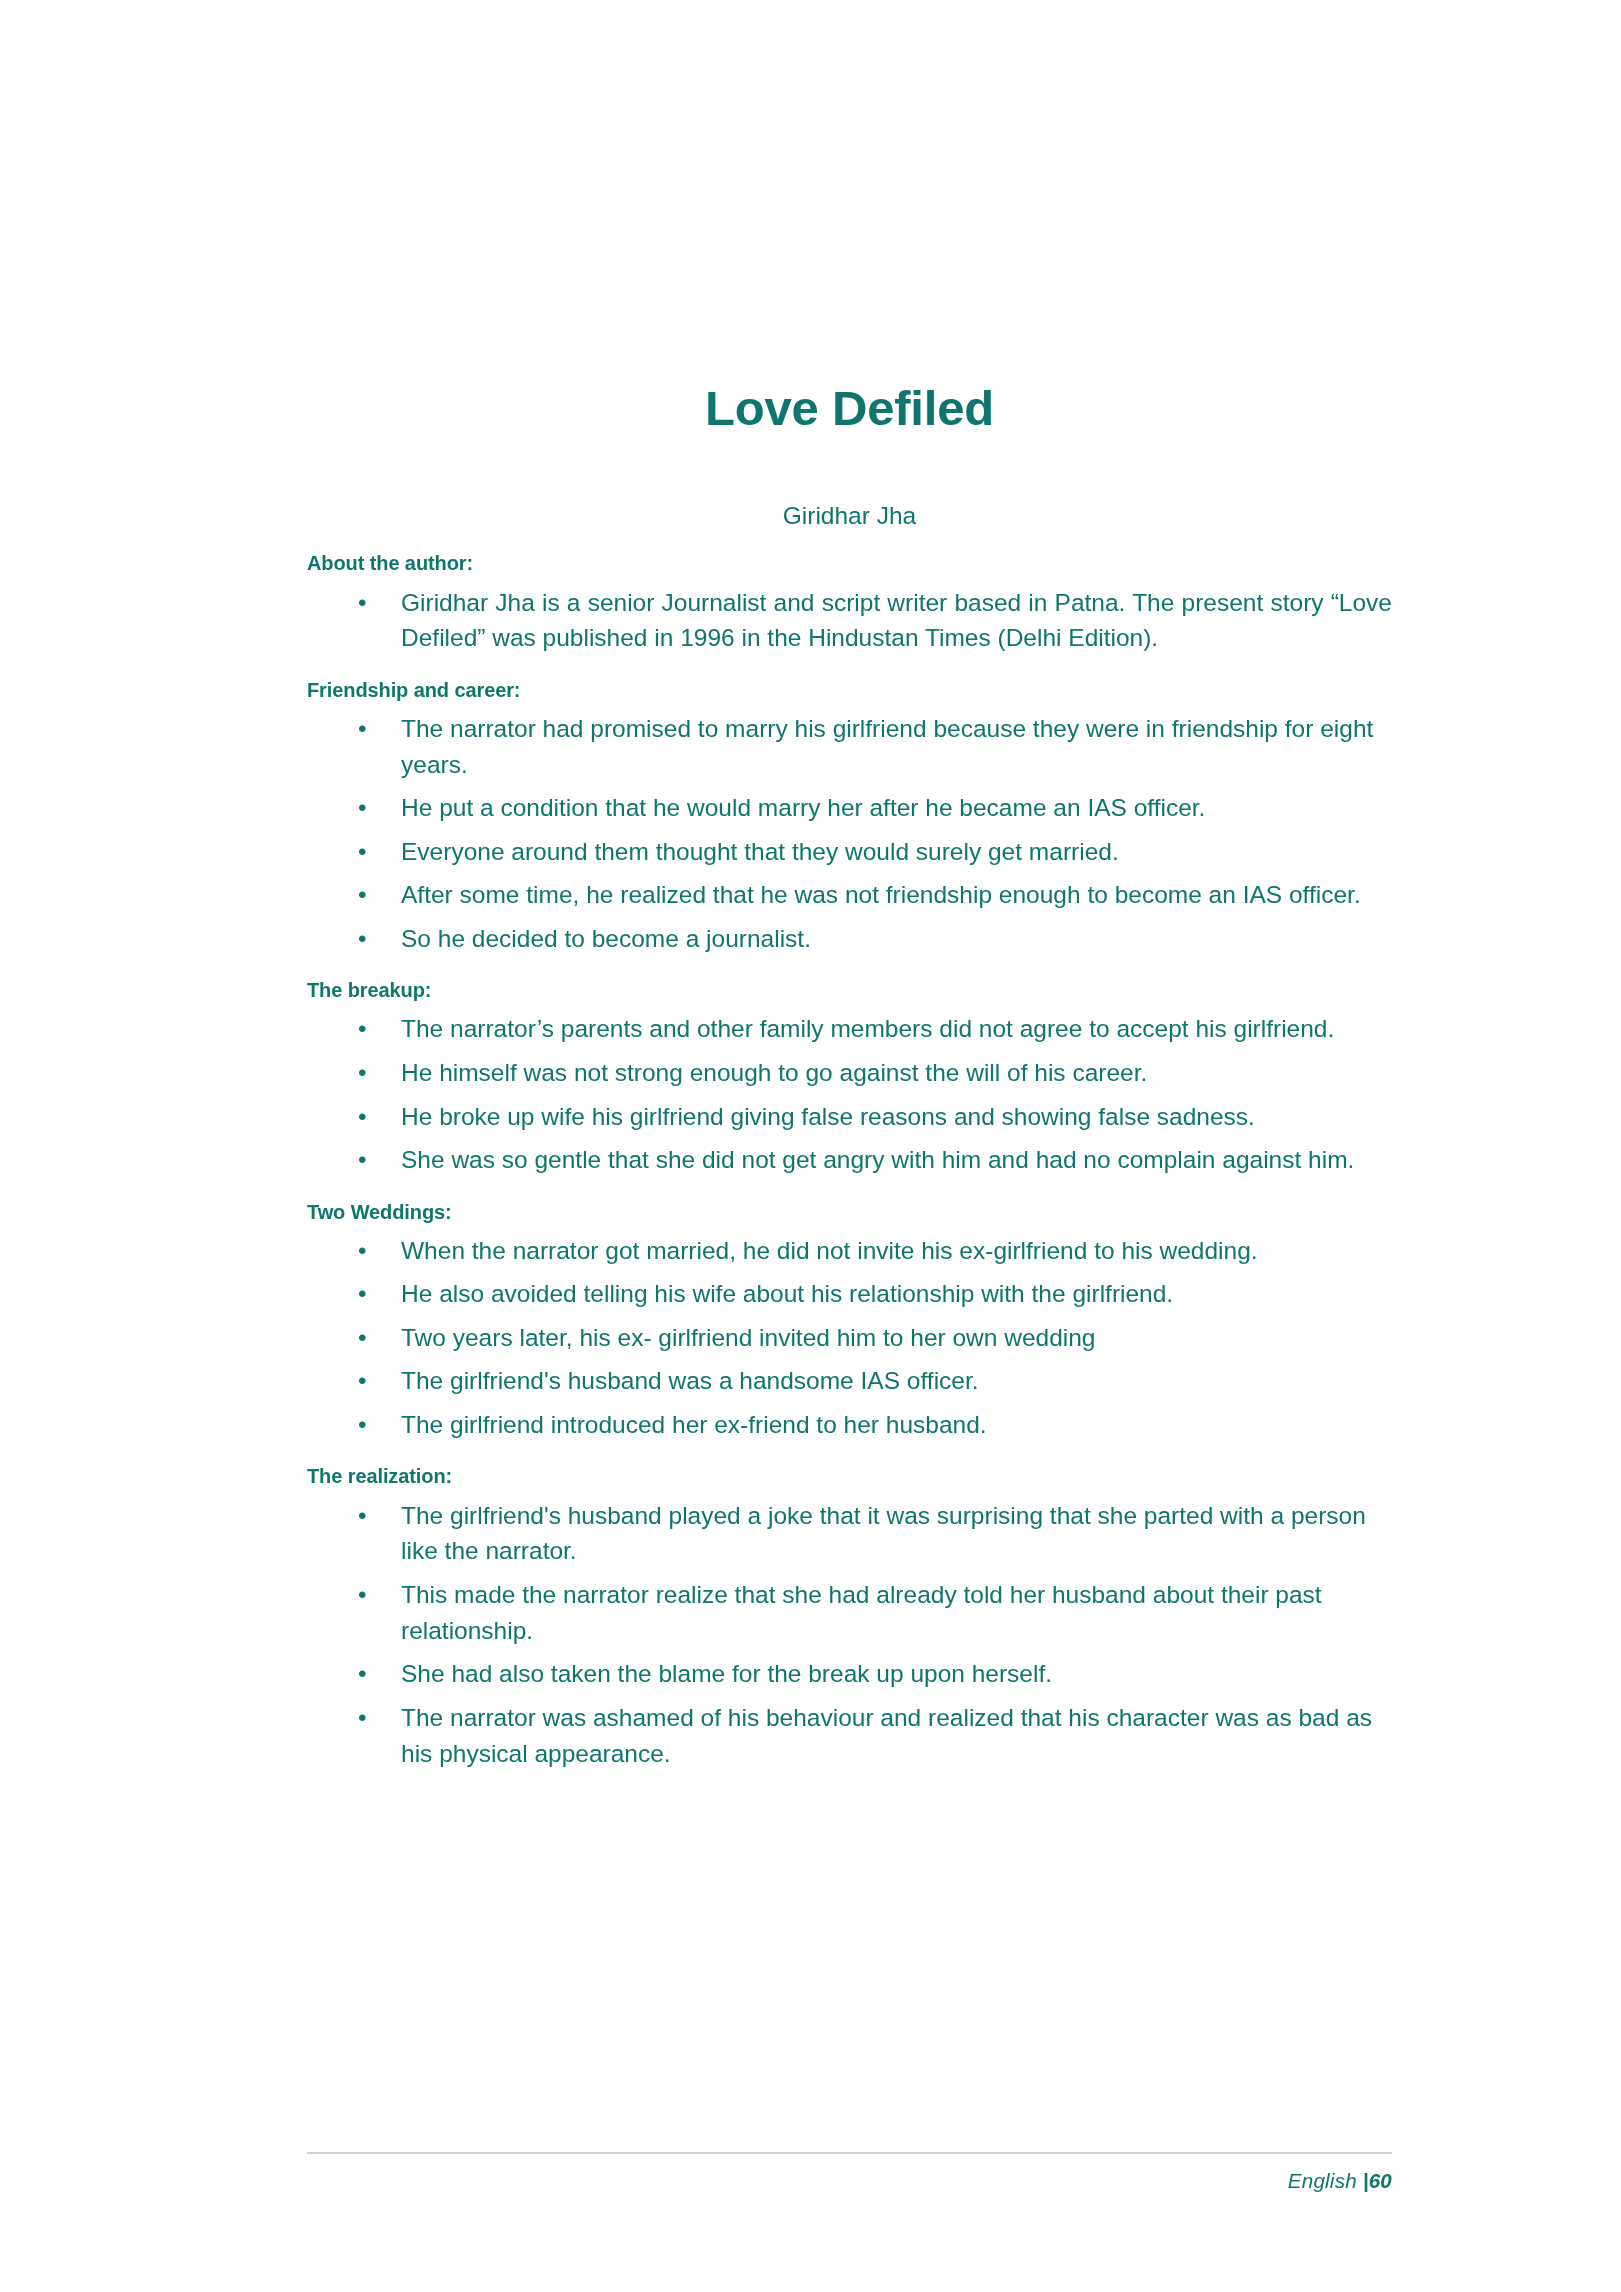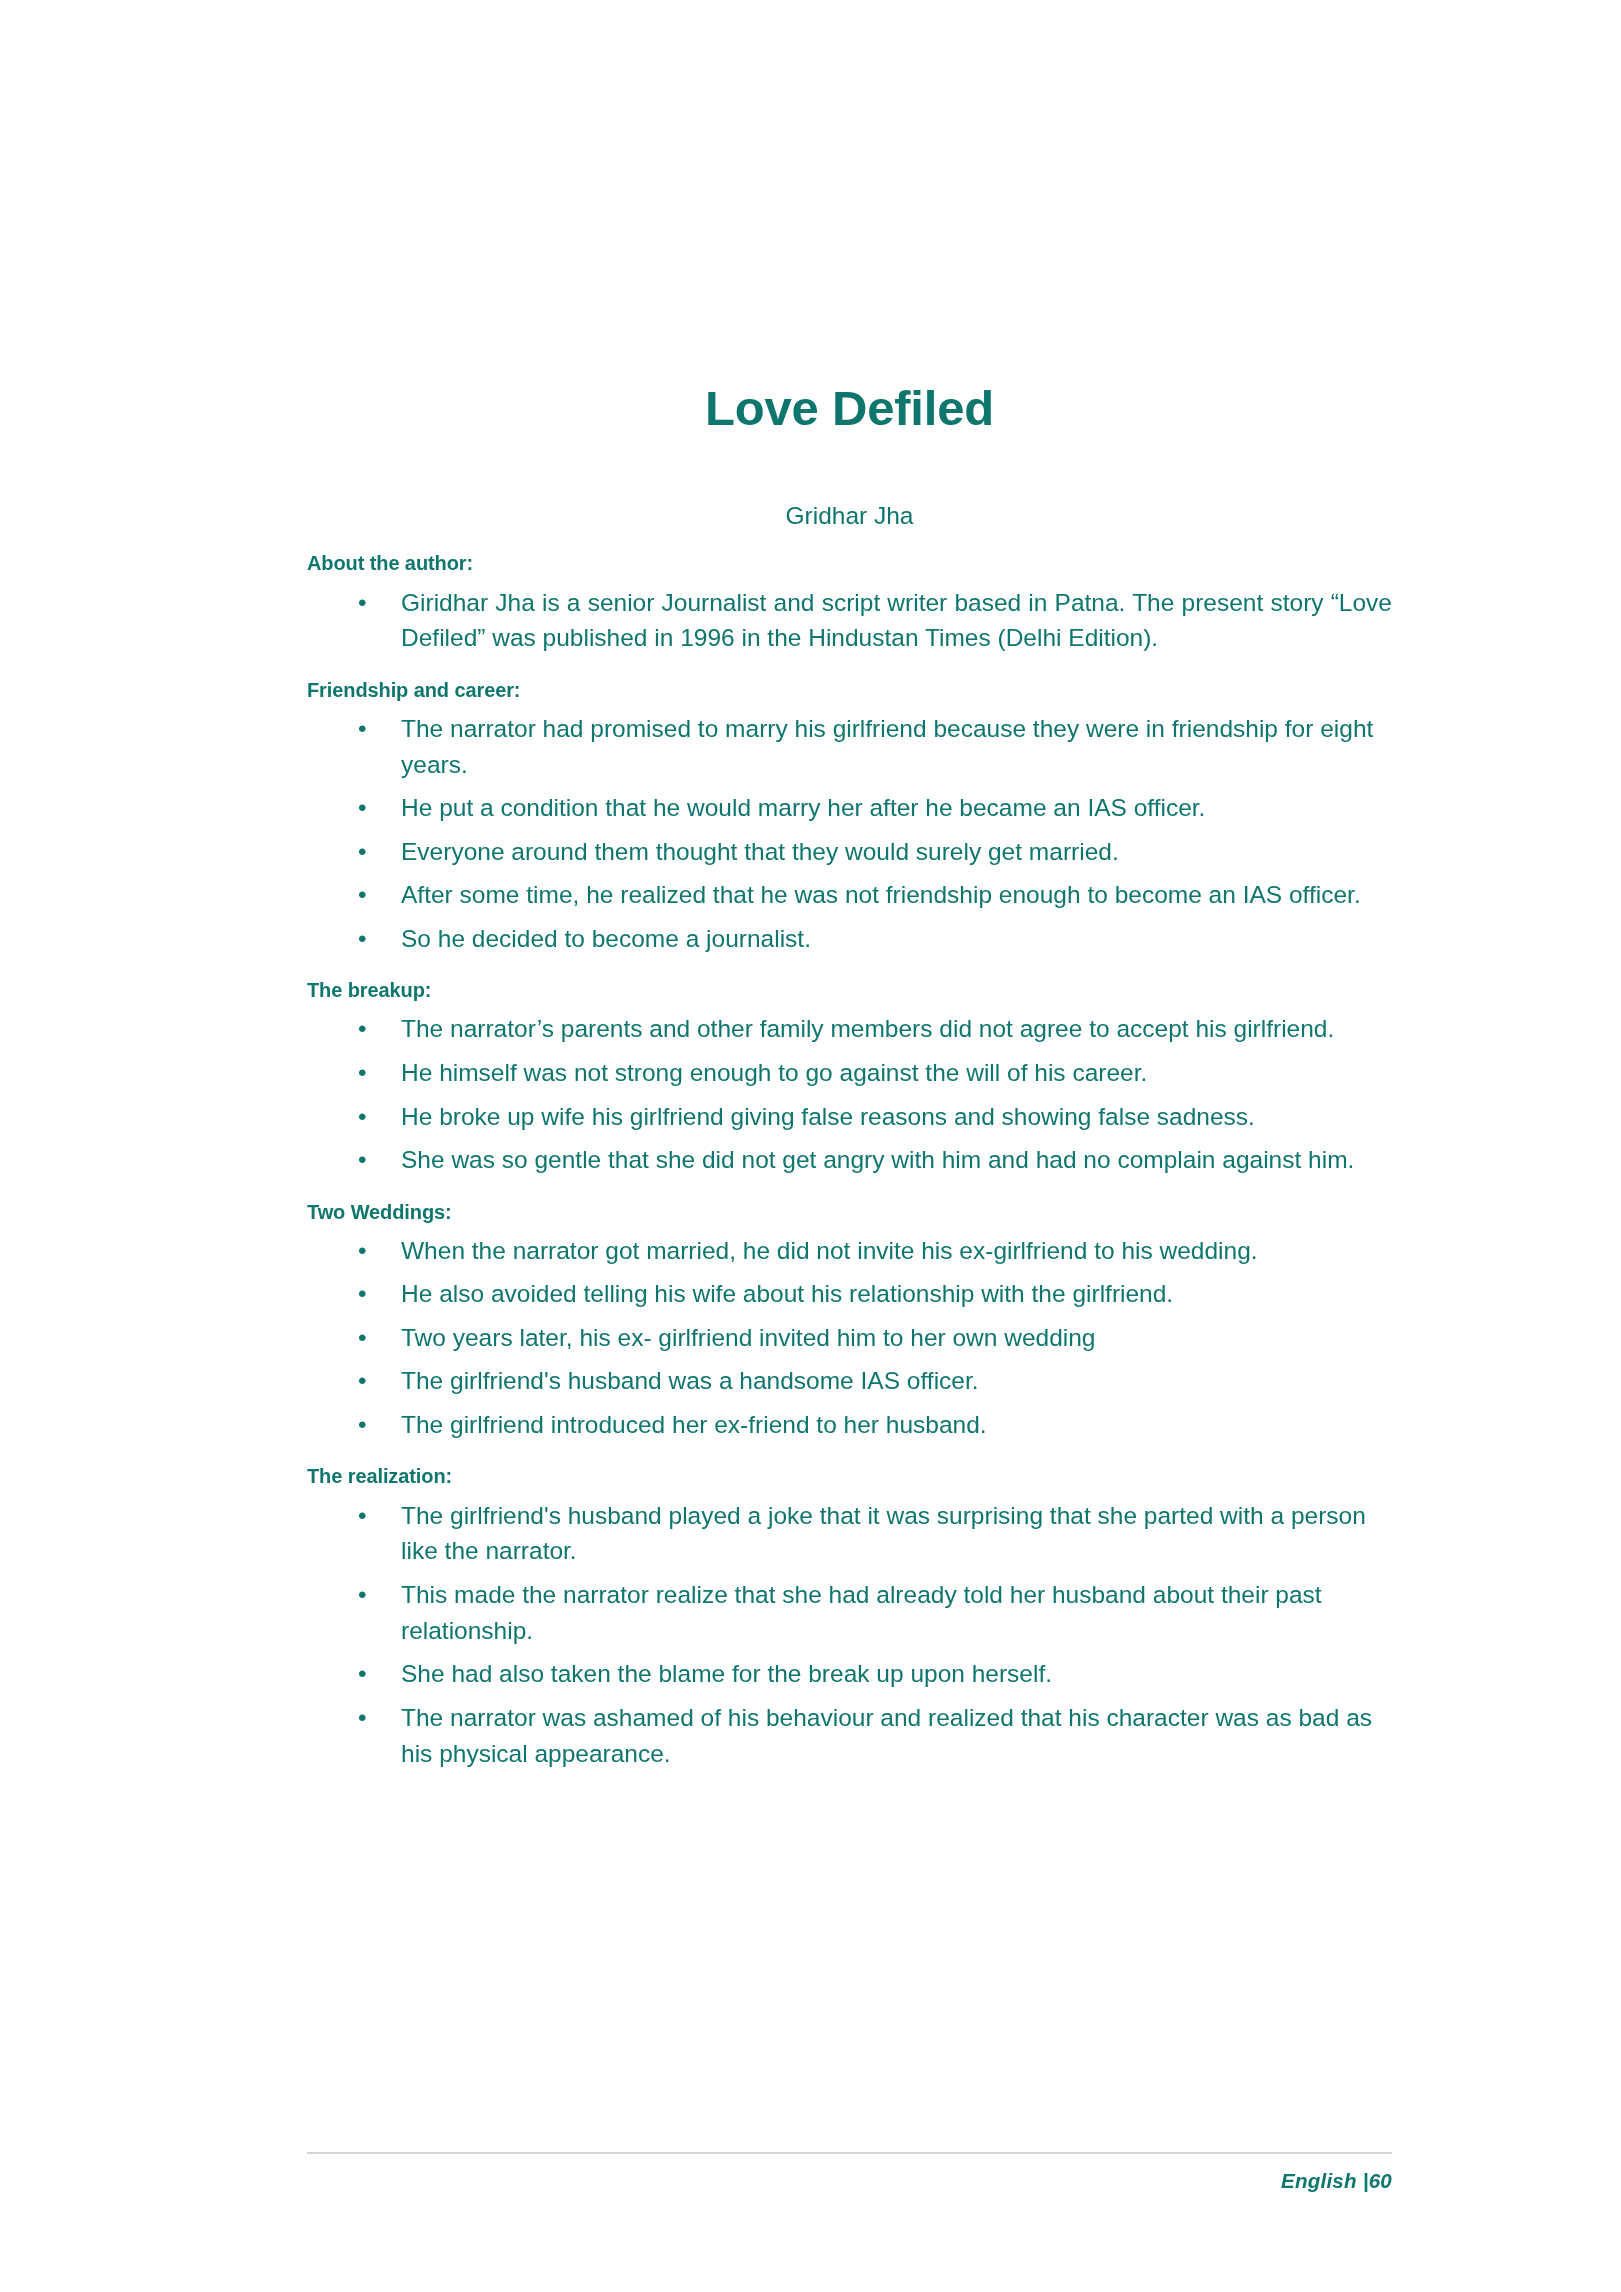--- a/index.html
+++ b/index.html
@@ -85,36 +85,36 @@
     position: absolute;
     right: 229px;
     top: 2169px;
     font-size: 20.6px;
     font-style: italic;
     font-weight: bold;
     white-space: nowrap;
     letter-spacing: 0.2px;
   }
   .footer-text .label {
-    font-weight: bold;
+    font-weight: normal;
   }
   .footer-text .sep {
     font-weight: bold;
   }
 </style>
 </head>
 <body>
 
 <div class="page">
 
   <div class="content">
 
     <h1 class="doc-title">Love Defiled</h1>
 
-    <p class="byline">Gridhar Jha</p>
+    <p class="byline">Giridhar Jha</p>
 
     <div id="sections-root">
         <div class="section-heading">About the author:</div>
         <ul class="bullets">
           <li class="bullets-item justify"><span class="marker">•</span><span>Giridhar Jha is a senior Journalist and script writer based in Patna. The present story “Love Defiled” was published in 1996 in the Hindustan Times (Delhi Edition).</span></li>
         </ul>
         <div class="section-heading">Friendship and career:</div>
         <ul class="bullets">
           <li class="bullets-item"><span class="marker">•</span><span>The narrator had promised to marry his girlfriend because they were in friendship for eight years.</span></li>
           <li class="bullets-item"><span class="marker">•</span><span>He put a condition that he would marry her after he became an IAS officer.</span></li>

